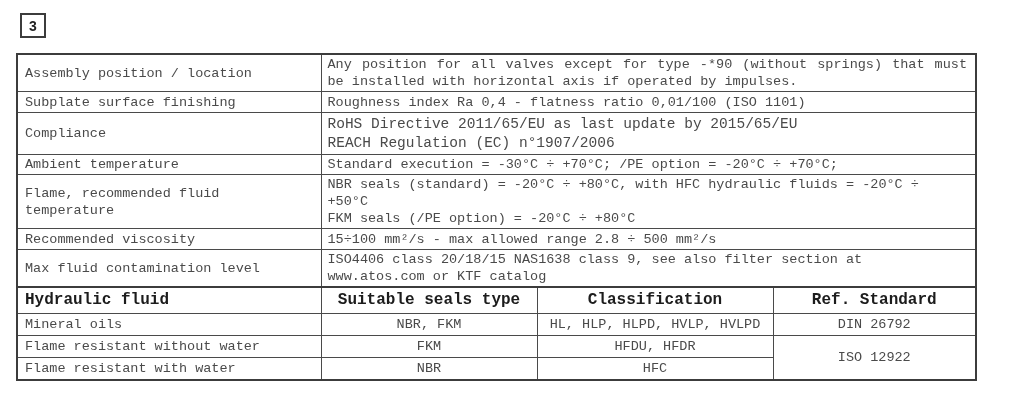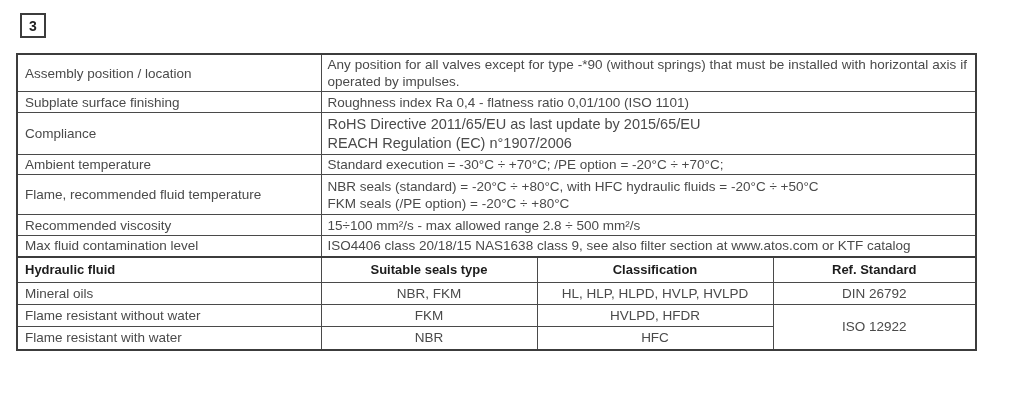--- a/index.html
+++ b/index.html
@@ -46,40 +46,41 @@
   }
   .title-sub {
     font-weight: normal;
     color: #555555;
   }
   table.main-table {
     border-collapse: collapse;
     width: 959px;
     table-layout: fixed;
     border: 2px solid #3c3c3c;
+    font-family: Liberation Mono, monospace;
   }
   td {
     border: 1px solid #4a4a4a;
     padding: 1px 7px;
     font-size: 13.5px;
     line-height: 17px;
     color: #4a4a4a;
     vertical-align: middle;
     overflow: hidden;
   }
   td.value { padding-left: 6px; padding-right: 8px; }
   .justify { text-align: justify; }
   .prewrap { white-space: pre-line; }
   .lg { font-size: 14.5px; line-height: 19px; }
   .center { text-align: center; }
   tr.fluids-header td {
     border-top: 2px solid #3c3c3c;
     font-weight: bold;
     color: #1c1c1c;
-    font-size: 13px;
+    font-size: 16px;
   }
   tbody tr:nth-child(1)  { height: 36px; }
   tbody tr:nth-child(2)  { height: 21px; }
   tbody tr:nth-child(3)  { height: 42px; }
   tbody tr:nth-child(4)  { height: 20px; }
   tbody tr:nth-child(5)  { height: 40px; }
   tbody tr:nth-child(6)  { height: 21px; }
   tbody tr:nth-child(7)  { height: 21px; }
   tbody tr:nth-child(8)  { height: 26px; }
   tbody tr:nth-child(9)  { height: 22px; }
@@ -144,21 +145,21 @@
       </tr>
       <tr>
         <td>Mineral oils</td>
         <td class="center">NBR, FKM</td>
         <td class="center">HL, HLP, HLPD, HVLP, HVLPD</td>
         <td class="center">DIN 26792</td>
       </tr>
       <tr>
         <td>Flame resistant without water</td>
         <td class="center">FKM</td>
-        <td class="center">HVLPD, HFDR</td>
+        <td class="center">HFDU, HFDR</td>
         <td class="center" rowspan="2">ISO 12922</td>
       </tr>
       <tr>
         <td>Flame resistant with water</td>
         <td class="center">NBR</td>
         <td class="center">HFC</td>
       </tr>
     </tbody>
   </table>
 

